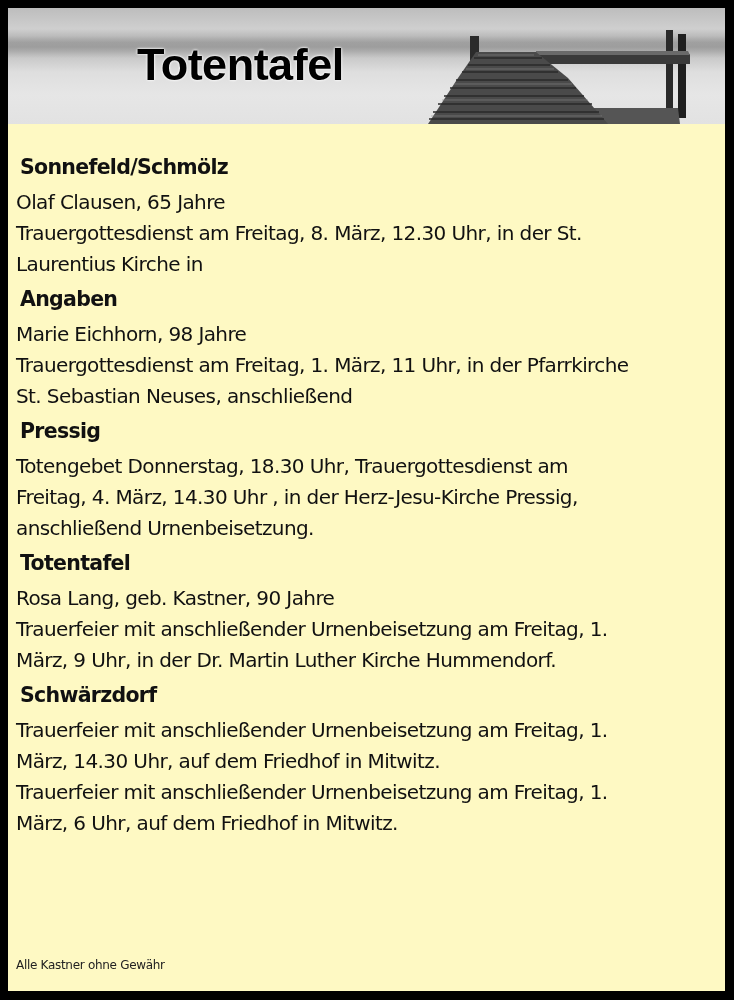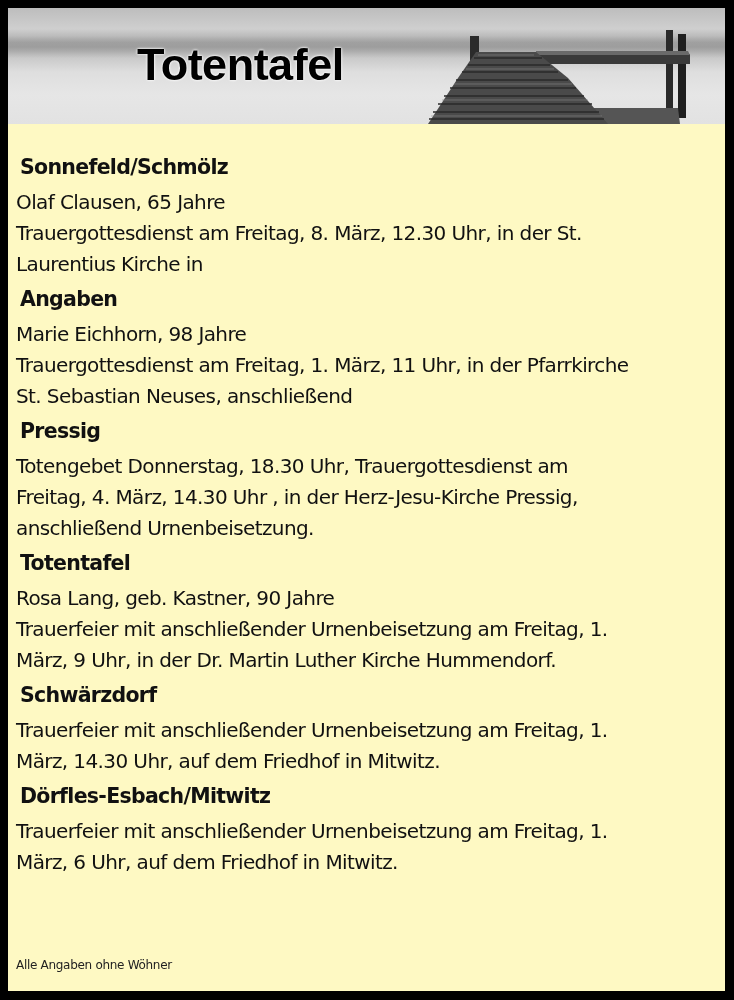--- a/index.html
+++ b/index.html
@@ -104,20 +104,19 @@
       <p class="name">Rosa Lang, geb. Kastner, 90 Jahre</p>
       <p class="service">Trauerfeier mit anschließender Urnenbeisetzung am Freitag, 1.</p>
       <p class="service">März, 9 Uhr, in der Dr. Martin Luther Kirche Hummendorf.</p>
     </div>
     <div>
       <p class="place">Schwärzdorf</p>
       <p class="service">Trauerfeier mit anschließender Urnenbeisetzung am Freitag, 1.</p>
       <p class="service">März, 14.30 Uhr, auf dem Friedhof in Mitwitz.</p>
     </div>
     <div>
-      <p class="place">Dörfles-Esbach/Mitwitz</p>
       <p class="service">Trauerfeier mit anschließender Urnenbeisetzung am Freitag, 1.</p>
       <p class="service">März, 6 Uhr, auf dem Friedhof in Mitwitz.</p>
     </div>
   </div>
 
-  <div class="footer">Alle Angaben ohne Wöhner</div>
+  <div class="footer">Alle Kastner ohne Gewähr</div>
 </div>
 
 </body></html>

